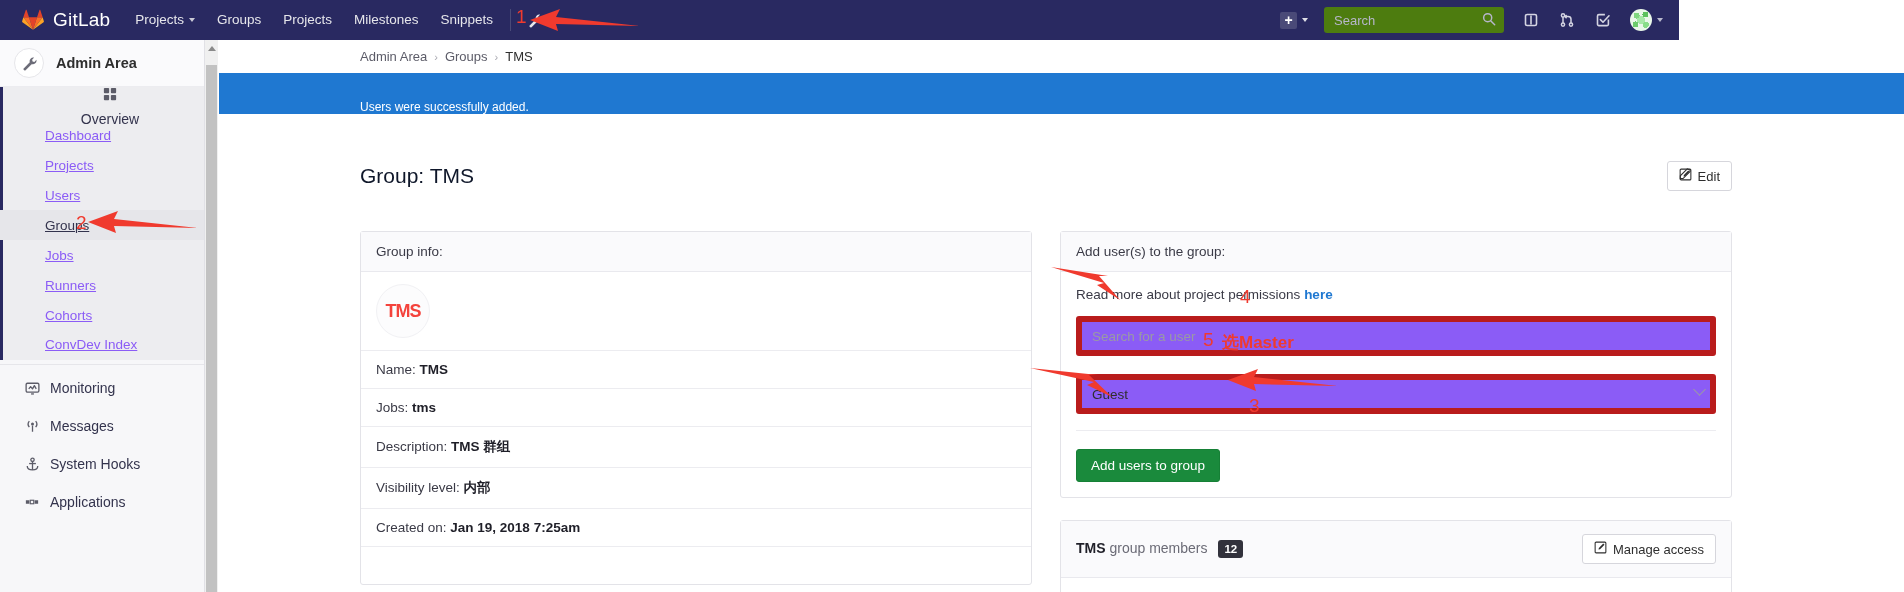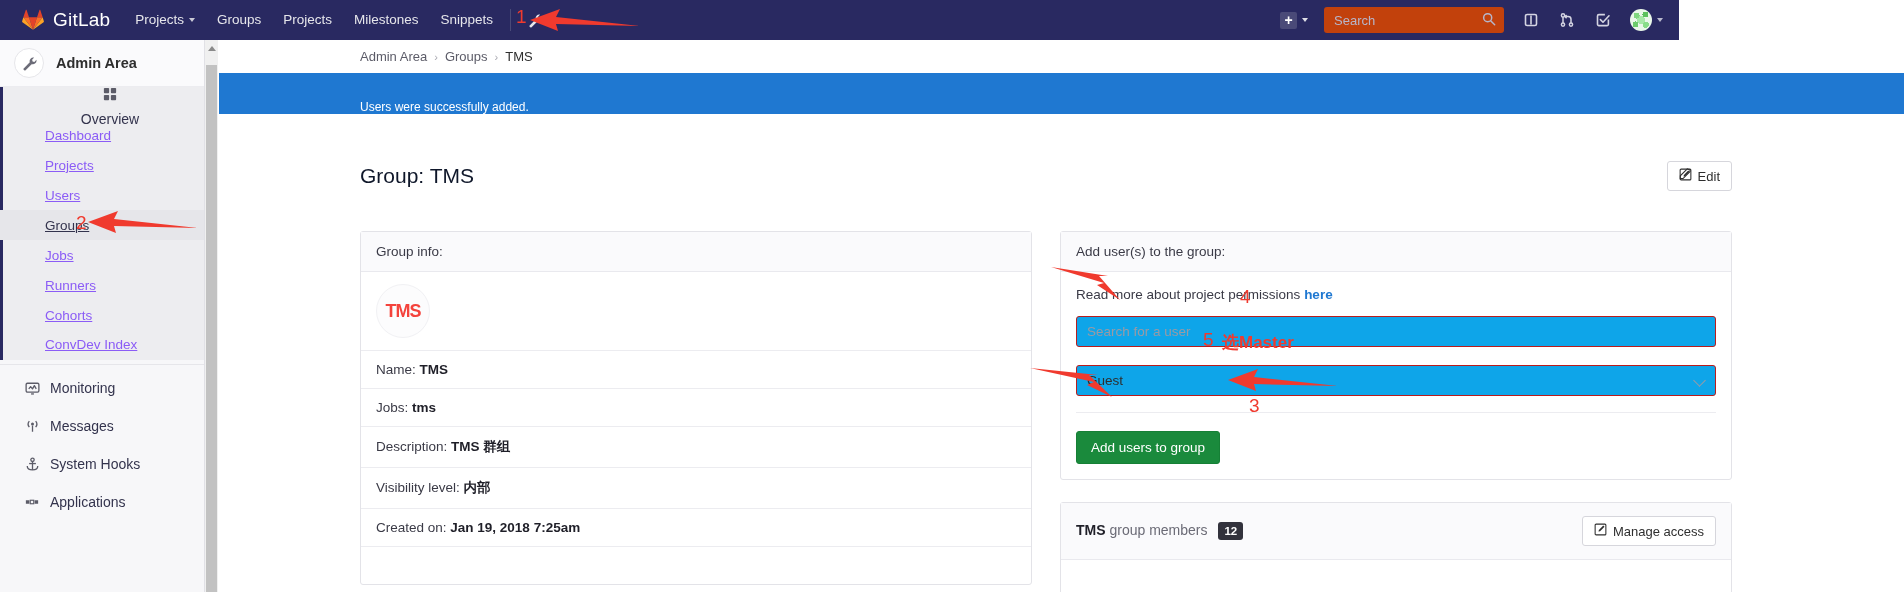--- a/index.html
+++ b/index.html
@@ -42,21 +42,21 @@
   .nav-right { margin-left: auto; display:flex; align-items:center; padding-right: 16px; gap: 2px; }
   .plus-box {
     display:flex;align-items:center;gap:5px;color:#fff;padding:0 6px;
   }
   .plus-sq {
     width:17px;height:17px;background:#4a4a78;border-radius:2px;
     display:flex;align-items:center;justify-content:center;
     font-size:14px;line-height:1;color:#fff;font-weight:700;
   }
   .searchbox {
-    width: 180px; height: 26px; background:#c2410c; border-radius:3px;
+    width: 180px; height: 26px; background:#4d7c0f; border-radius:3px;
     display:flex; align-items:center; padding:0 8px; margin:0 8px;
     position:relative;
   }
   .searchbox input {
     background:transparent;border:none;outline:none;color:#d3d3e0;
     font-size:13px;width:100%;font-family:"Liberation Sans",sans-serif;
   }
   .searchbox input::placeholder { color:#b6b6cb; }
   .nav-icon { padding: 0 9px; color:#d4d4e2; display:flex; align-items:center; }
   .avatar-wrap { display:flex;align-items:center;gap:5px;padding-left:8px;color:#d4d4e2; }
@@ -161,23 +161,23 @@
     width:54px;height:54px;border-radius:50%;
     background:#fcfcfd;border:1px solid #f1f1f4;
     display:flex;align-items:center;justify-content:center;
     color:#f4433c;font-weight:700;font-size:18px;letter-spacing:-1px;
   }
 
   .body-pad { padding:15px; }
   .perm-line { font-size:13.5px; color:#3a3a46; margin:0 0 14px 0; }
   .perm-line a { color:#1f78d1; font-weight:700; text-decoration:none; }
   .field {
-    width:100%; height:31px; border:1px solid #b91c1c; border-radius:3px;
+    width:100%; height:40px; border:6px solid #b91c1c; border-radius:3px;
     padding:0 10px; font-size:13.5px; color:#2e2e2e; outline:none;
-    background:#0ea5e9; font-family:"Liberation Sans",sans-serif;
+    background:#8b5cf6; font-family:"Liberation Sans",sans-serif;
   }
   .field::placeholder { color:#9a9aa4; }
   .select-wrap { position:relative; margin-top:18px; }
   .select-wrap .chev {
     position:absolute; right:12px; top:11px;
     width:9px;height:9px;border-right:1.6px solid #9a9aa4;border-bottom:1.6px solid #9a9aa4;
     transform:rotate(45deg);
   }
   .hr { border:none; border-top:1px solid #ececf0; margin:16px 0 18px 0; }
   .btn-green {

